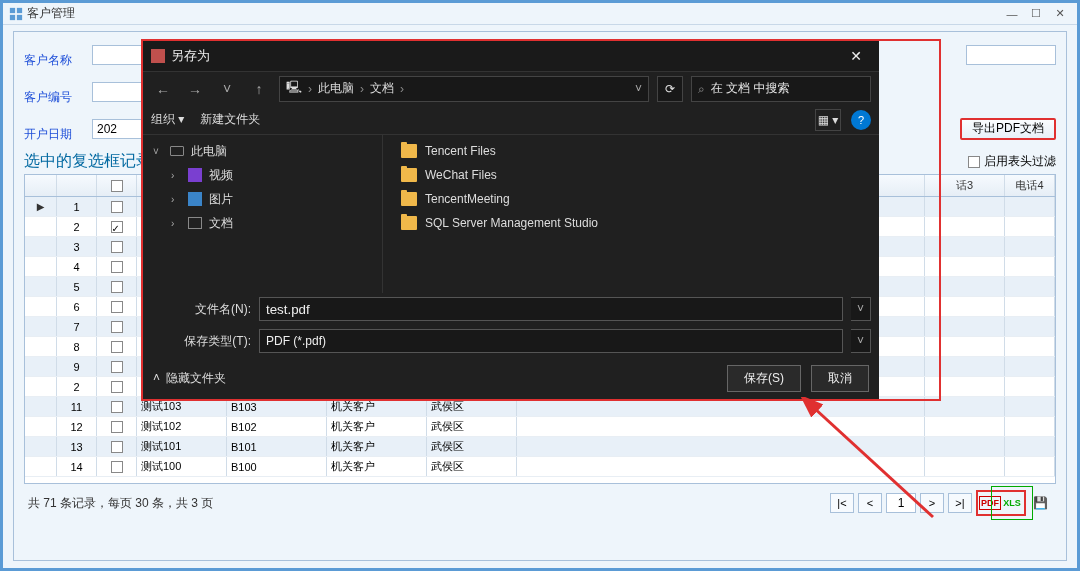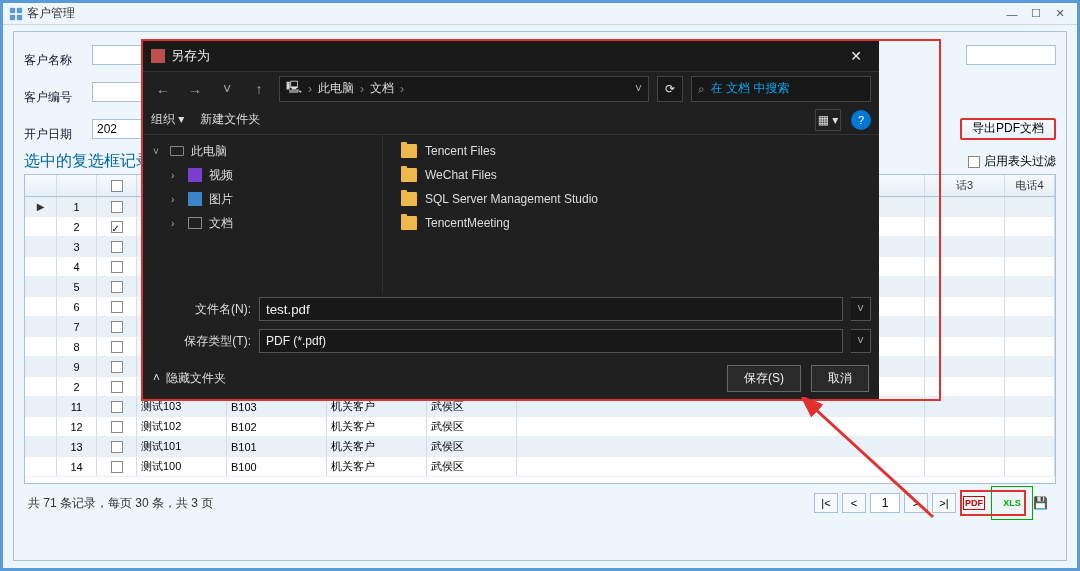--- a/index.html
+++ b/index.html
@@ -9,21 +9,21 @@
 .main-window { width: 1080px; height: 571px; border: 3px solid #5b9bd5; position: relative; background: #eef5fb; }
 .titlebar { height: 22px; background: #eef5fb; display: flex; align-items: center; padding: 0 6px; border-bottom: 1px solid #c8d8e8; }
 .titlebar .icon { width: 14px; height: 14px; margin-right: 4px; }
 .titlebar .title { font-size: 12px; color: #333; flex: 1; }
 .titlebar .win-btn { width: 22px; height: 16px; margin-left: 2px; display: flex; align-items: center; justify-content: center; color: #555; font-size: 11px; cursor: pointer; }
 
 .content { padding: 6px 10px 8px 10px; position: relative; }
 .inner-border { border: 1px solid #a8c0da; padding: 8px 10px 6px 10px; background: #eef5fb; height: 530px; position: relative; }
 
 .form-row { display: flex; align-items: center; gap: 8px; margin-bottom: 8px; }
-.form-label { width: 60px; font-size: 12px; color: #0f172a; margin-top: 12px; }
+.form-label { width: 60px; font-size: 12px; color: #1d4ed8; margin-top: 12px; }
 .form-input { border: 1px solid #a8c0da; background: #fff; height: 20px; font-size: 12px; padding: 0 4px; }
 .form-input.date { width: 130px; }
 .form-input.long { width: 200px; }
 .btn { border: 1px solid #a8c0da; background: linear-gradient(#fafcfe,#e8f0f8); height: 22px; padding: 0 10px; font-size: 12px; cursor: pointer; border-radius: 2px; }
 .btn.highlight { border: 2px solid #e03030; }
 
 .filter-row { display: flex; align-items: center; justify-content: space-between; margin-top: 6px; }
 .filter-label { font-size: 16px; color: #0369a1; font-family: Liberation Serif, serif; }
 .filter-check { display: flex; align-items: center; gap: 4px; font-size: 12px; }
 
@@ -51,40 +51,40 @@
 
 .pager { display: flex; align-items: center; justify-content: space-between; padding: 6px 4px 0 4px; }
 .pager-text { font-size: 12px; color: #333; }
 .pager-btns { display: flex; align-items: center; gap: 4px; }
 .pager-btn { border: 1px solid #a8c0da; background: #f6fafe; width: 24px; height: 20px; font-size: 11px; display: flex; align-items: center; justify-content: center; cursor: pointer; }
 .pager-input { width: 30px; height: 20px; border: 1px solid #a8c0da; text-align: center; font-size: 12px; }
 .pager-icon { width: 22px; height: 20px; display: flex; align-items: center; justify-content: center; font-size: 12px; }
 .pdf-icon { color: #c00; font-weight: bold; font-size: 9px; border: 1px solid #c00; padding: 1px; }
 .xls-icon { color: #0a0; font-weight: bold; font-size: 9px; border: 1px solid #0a0; padding: 11px; }
 .save-set-icon { color: #5b9bd5; }
-.pager-highlight { border: 2px solid #e03030; padding: 1px; display: flex; gap: 16px; }
+.pager-highlight { border: 2px solid #e03030; padding: 1px; display: flex; gap: 0; }
 
 
 .dialog-border { position: absolute; left: 138px; top: 36px; width: 800px; height: 362px; border: 2px solid #e03030; }
 .dialog { position: absolute; left: 0; top: 0; width: 736px; height: 358px; background: #202020; color: #ddd; font-size: 12px; display: flex; flex-direction: column; }
 .dlg-titlebar { height: 30px; background: #1a1a1a; display: flex; align-items: center; padding: 0 8px; }
 .dlg-titlebar .dlg-icon { width: 14px; height: 14px; margin-right: 6px; }
 .dlg-titlebar .dlg-title { flex: 1; font-size: 13px; color: #eee; }
 .dlg-close { width: 30px; height: 24px; display: flex; align-items: center; justify-content: center; cursor: pointer; color: #eee; font-size: 14px; }
 
 .dlg-nav { height: 34px; display: flex; align-items: center; padding: 0 8px; gap: 8px; border-top: 1px solid #333; }
 .nav-btn { width: 24px; height: 24px; display: flex; align-items: center; justify-content: center; color: #aaa; cursor: pointer; font-size: 14px; }
 .breadcrumb { flex: 1; border: 1px solid #444; height: 26px; display: flex; align-items: center; padding: 0 6px; gap: 6px; background: #181818; }
 .bc-sep { color: #888; }
 .bc-item { color: #ddd; cursor: pointer; }
 .bc-dropdown { margin-left: auto; color: #aaa; }
 .refresh-btn { width: 26px; height: 26px; border: 1px solid #444; display: flex; align-items: center; justify-content: center; color: #ddd; cursor: pointer; background: #181818; }
 .search-box { width: 180px; height: 26px; border: 1px solid #444; display: flex; align-items: center; padding: 0 6px; gap: 6px; background: #181818; }
 .search-icon { color: #888; }
-.search-text { color: #0ea5e9; }
+.search-text { color: #e5e5e5; }
 
 .dlg-toolbar { height: 30px; display: flex; align-items: center; padding: 0 8px; gap: 16px; border-bottom: 1px solid #333; }
 .tbar-item { color: #ddd; cursor: pointer; }
 .tbar-right { margin-left: auto; display: flex; align-items: center; gap: 10px; }
 .view-btn { width: 26px; height: 22px; border: 1px solid #444; display: flex; align-items: center; justify-content: center; cursor: pointer; }
 .help-btn { width: 20px; height: 20px; border-radius: 50%; background: #0078d4; color: #fff; display: flex; align-items: center; justify-content: center; cursor: pointer; font-size: 11px; }
 
 .dlg-body { flex: 1; display: flex; overflow: hidden; }
 .tree { width: 240px; border-right: 1px solid #333; padding: 4px 0; }
 .tree-item { display: flex; align-items: center; height: 24px; padding-left: 10px; gap: 6px; cursor: pointer; }
@@ -497,25 +497,25 @@
             <div class="folder-item">
               <span class="folder-icon"></span>
               <span>Tencent Files</span>
             </div>
             <div class="folder-item">
               <span class="folder-icon"></span>
               <span>WeChat Files</span>
             </div>
             <div class="folder-item">
               <span class="folder-icon"></span>
-              <span>SQL Server Management Studio</span>
+              <span>TencentMeeting</span>
             </div>
             <div class="folder-item">
               <span class="folder-icon"></span>
-              <span>TencentMeeting</span>
+              <span>SQL Server Management Studio</span>
             </div>
           </div>
       </div>
       <div class="dlg-field">
         <span class="dlg-field-lbl">文件名(N):</span>
         <input class="dlg-field-input" value="test.pdf" style="">
         <span class="dlg-field-drop">˅</span>
       </div>
       <div class="dlg-field">
         <span class="dlg-field-lbl">保存类型(T):</span>

